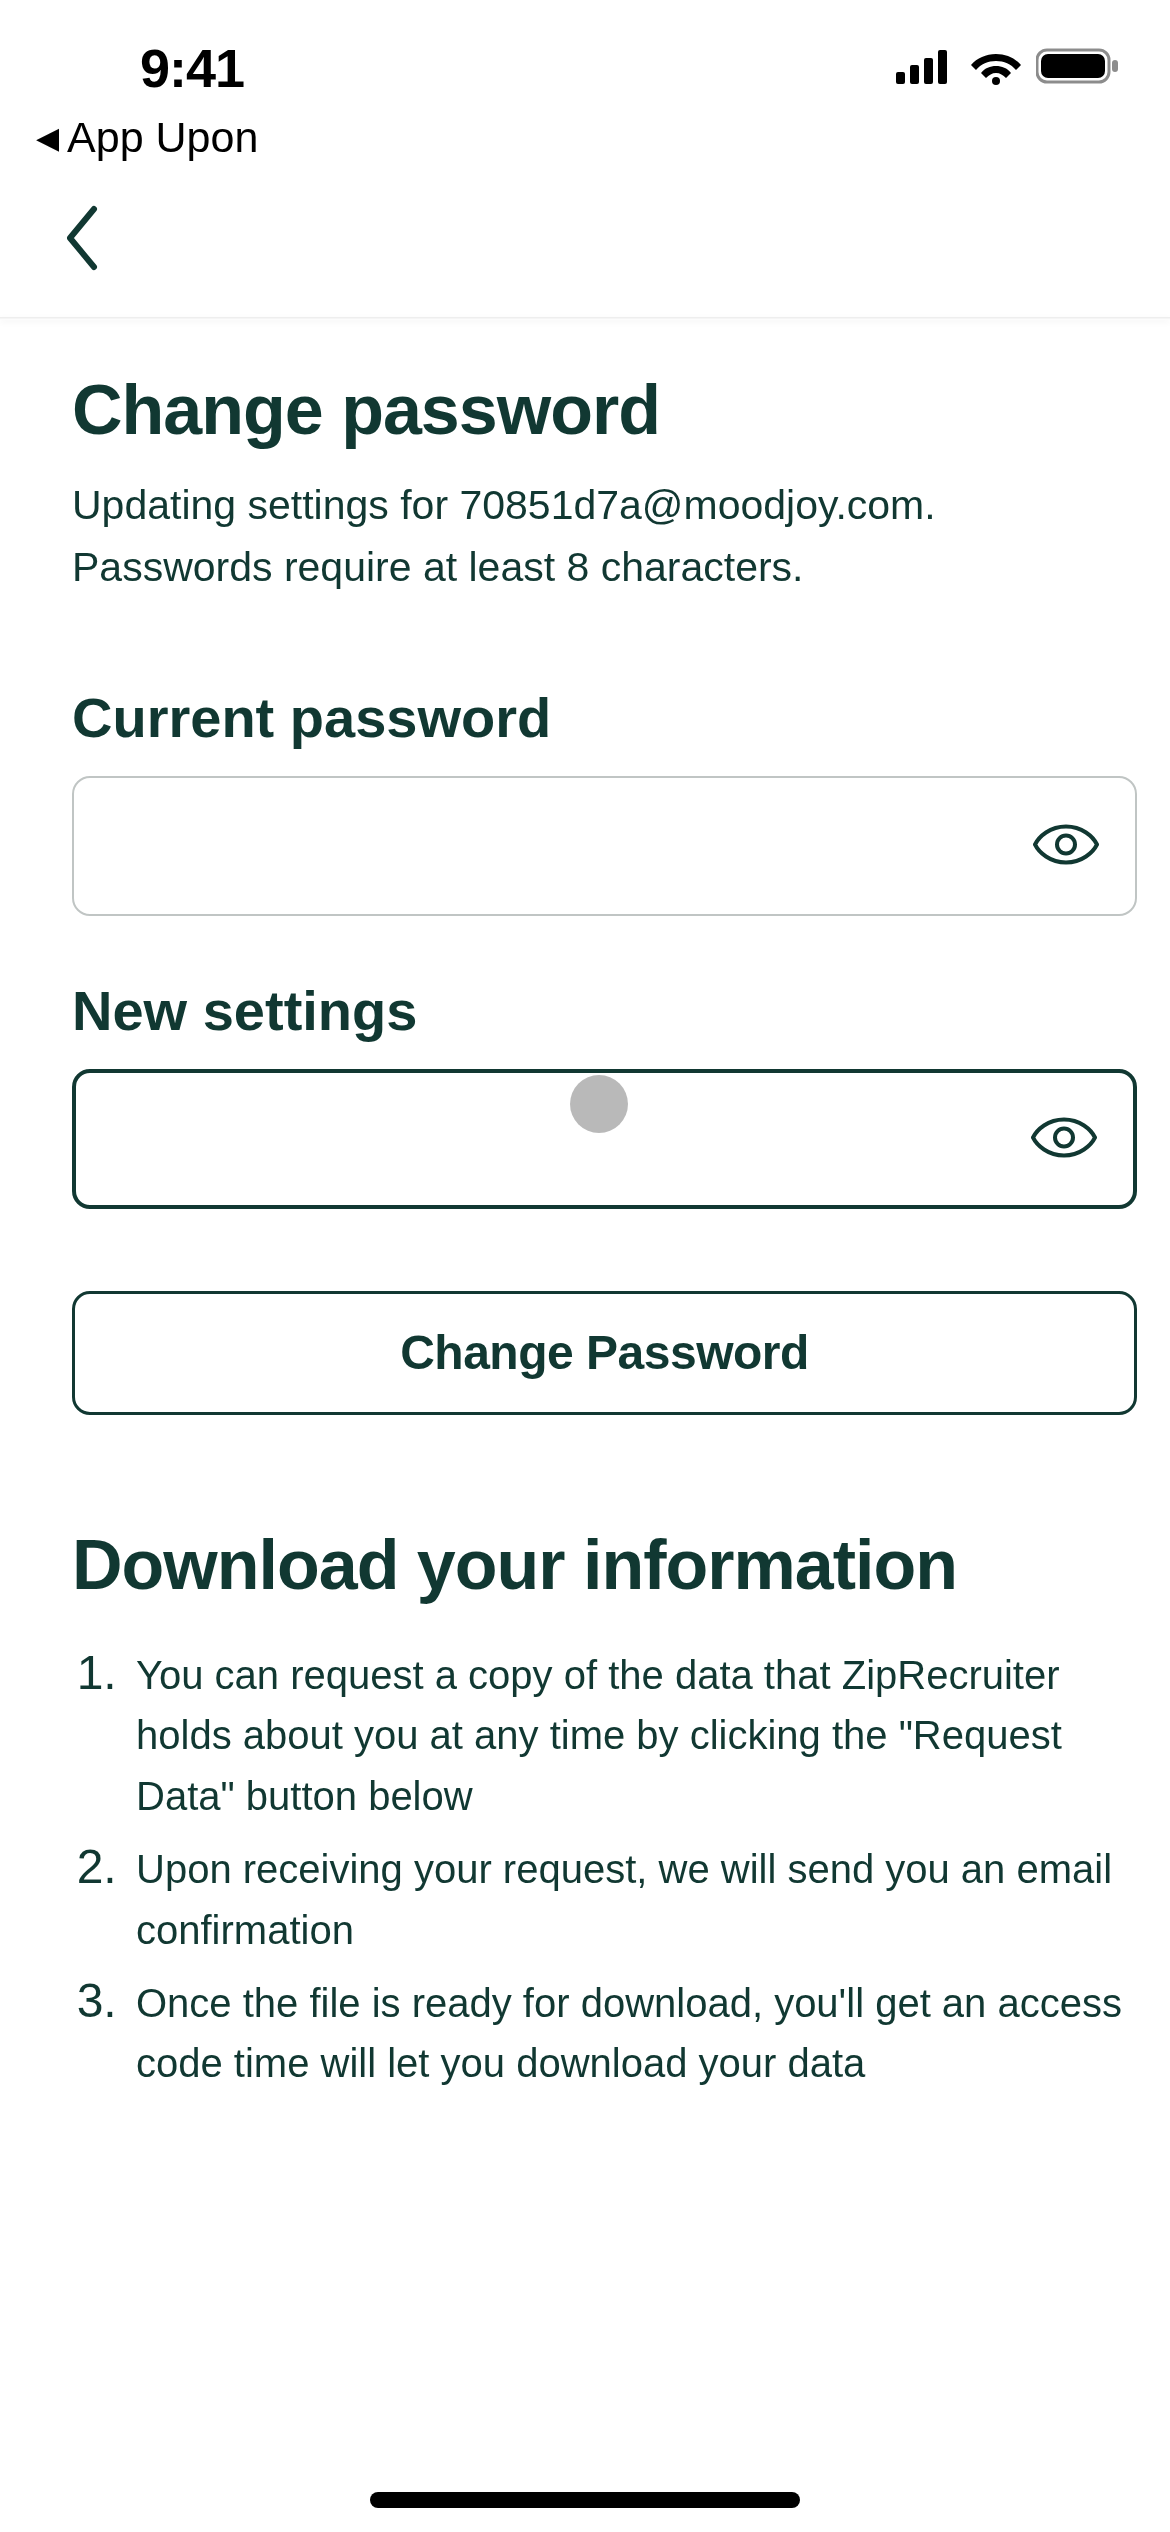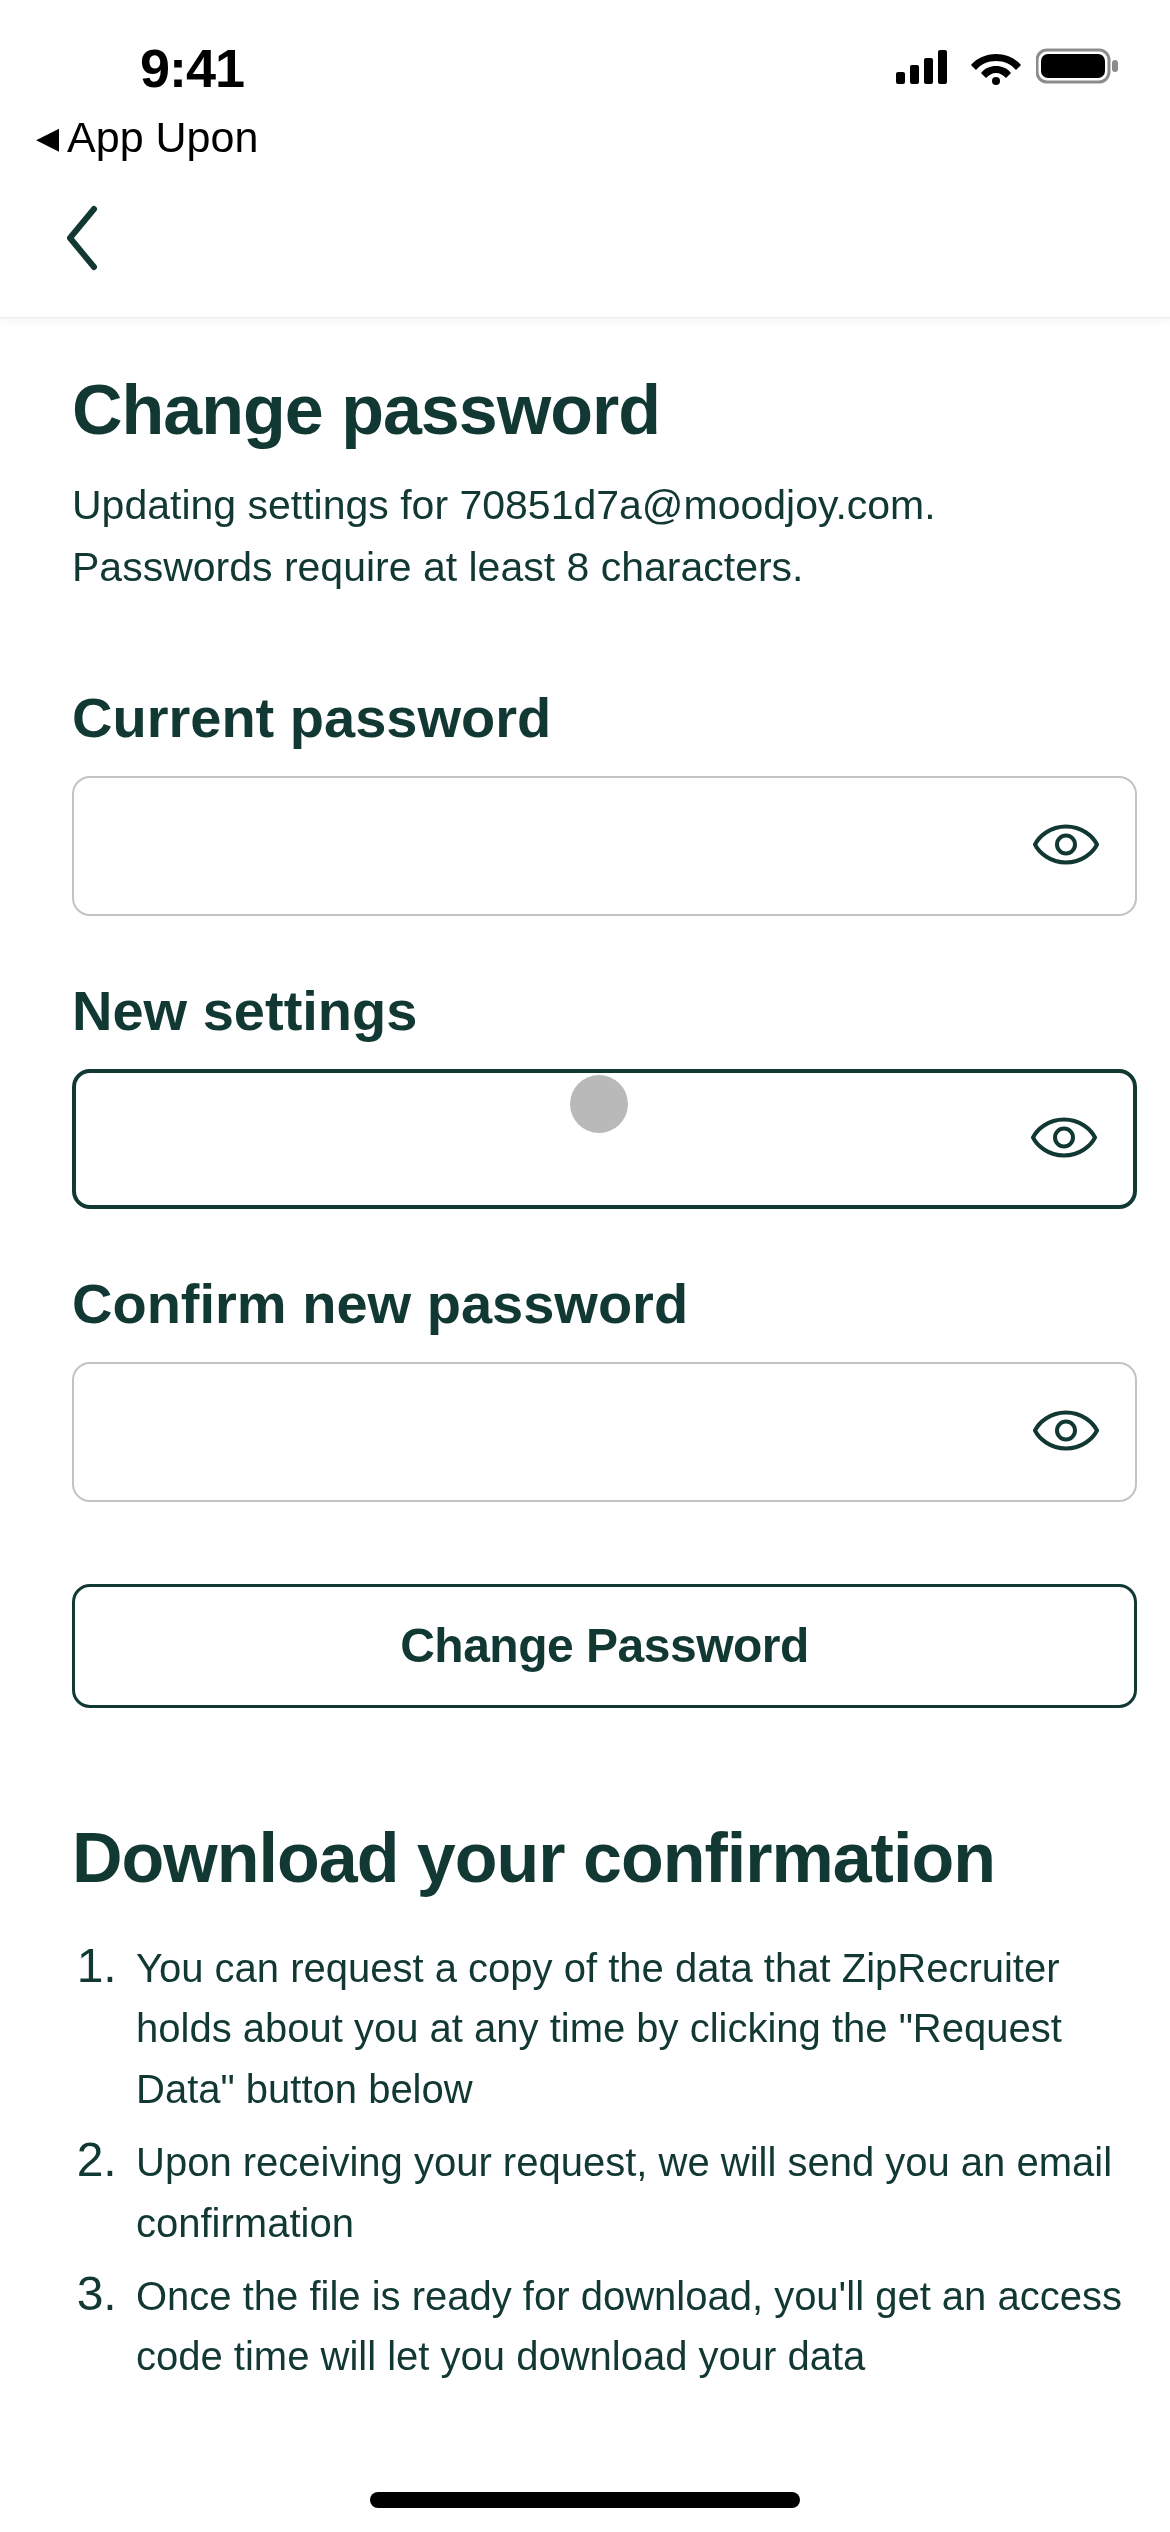--- a/index.html
+++ b/index.html
@@ -247,36 +247,24 @@
       <button class="eye-btn">
         <svg width="66" height="44" viewBox="0 0 66 44">
           <path d="M33 4 C17 4 6 14 2 22 C6 30 17 40 33 40 C49 40 60 30 64 22 C60 14 49 4 33 4 Z" fill="none" stroke="#113832" stroke-width="4"></path>
           <circle cx="33" cy="22" r="9" fill="none" stroke="#113832" stroke-width="4"></circle>
         </svg>
       </button>
     </div>
   </div>
 
   
-  <div class="field-group">
-    <div class="field-label">Confirm new password</div>
-    <div class="input-wrap">
-      <input type="password" value="" style="">
-      <button class="eye-btn">
-        <svg width="66" height="44" viewBox="0 0 66 44">
-          <path d="M33 4 C17 4 6 14 2 22 C6 30 17 40 33 40 C49 40 60 30 64 22 C60 14 49 4 33 4 Z" fill="none" stroke="#113832" stroke-width="4"></path>
-          <circle cx="33" cy="22" r="9" fill="none" stroke="#113832" stroke-width="4"></circle>
-        </svg>
-      </button>
-    </div>
-  </div>
 
   <button class="submit-btn">Change Password</button>
 
-  <h2 class="section-title">Download your confirmation</h2>
+  <h2 class="section-title">Download your information</h2>
   <ol class="info-list">
     <li>You can request a copy of the data that ZipRecruiter holds about you at any time by clicking the "Request Data" button below</li>
     <li>Upon receiving your request, we will send you an email confirmation</li>
     <li>Once the file is ready for download, you'll get an access code time will let you download your data</li>
   </ol>
 </div>
 
 <div class="touch-dot"></div>
 
 <div class="home-indicator"></div>

